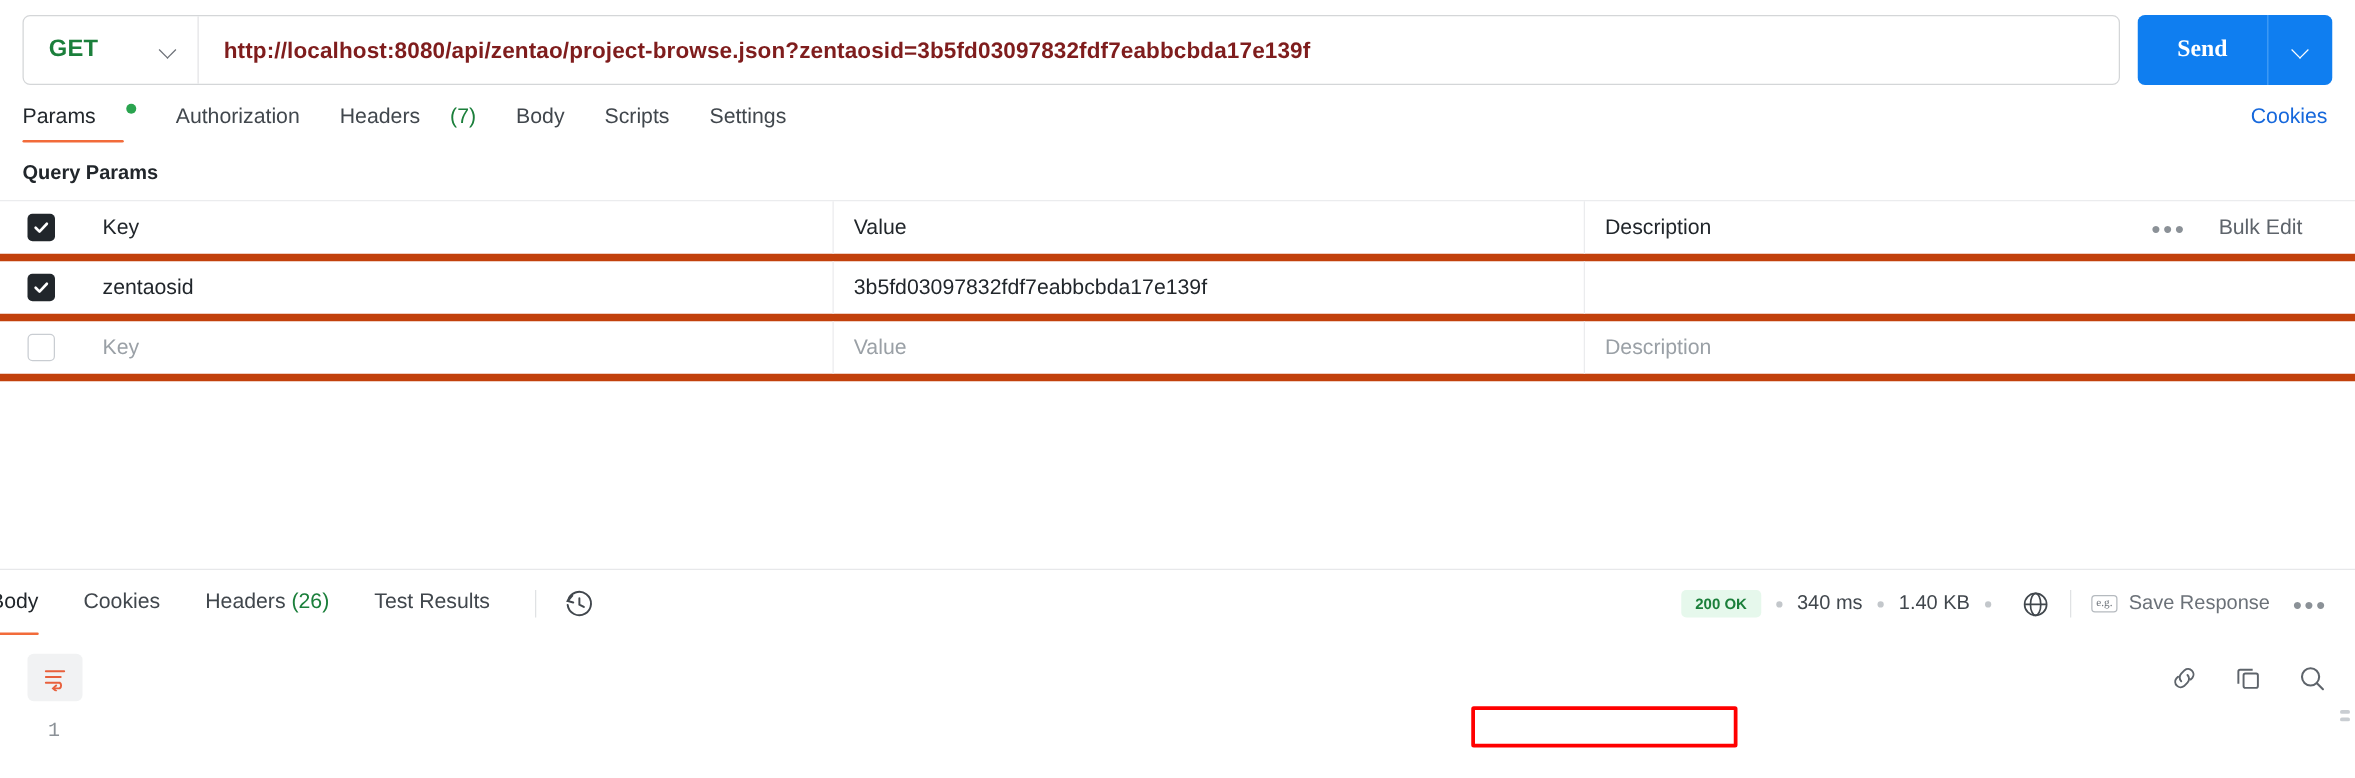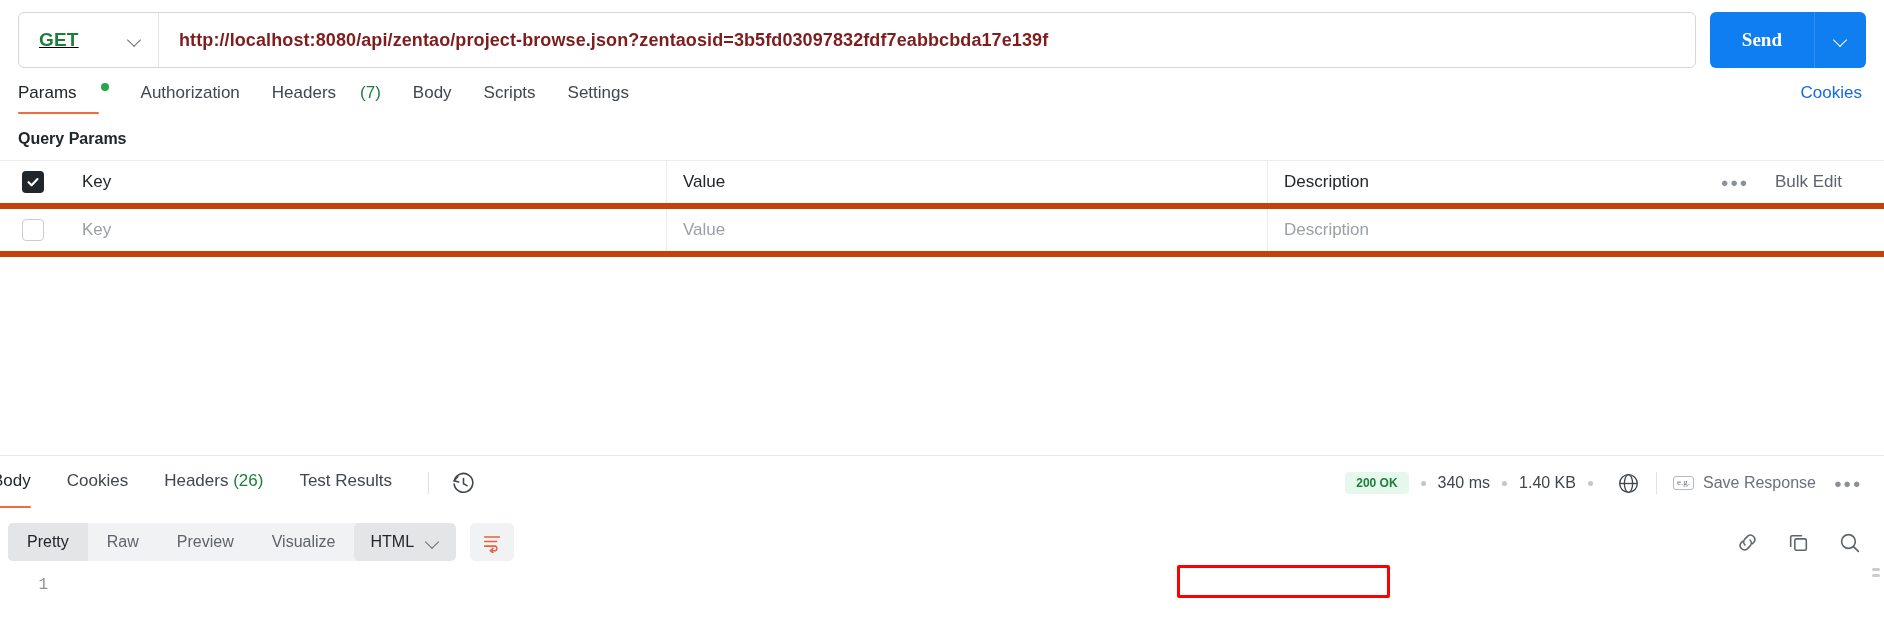--- a/index.html
+++ b/index.html
@@ -27,21 +27,20 @@
     border-radius: 6px;
     background: #fff;
   }
   .method-select {
     display: flex; align-items: center; justify-content: space-between;
     width: 140px;
     padding: 0 16px 0 20px;
     border-right: 1px solid #e3e4e6;
     cursor: pointer;
     user-select: none;
-    text-decoration: underline;
   }
   .method-label {
     font-size: 19px; font-weight: 700; color: #1b7f3b; letter-spacing: .2px;
   }
   .chev {
     width: 14px; height: 14px; position: relative; flex: none;
   }
   .chev::before {
     content: ""; position: absolute; left: 1px; top: 2px;
     width: 9px; height: 9px;
@@ -331,20 +330,32 @@
         <div class="desc-head-wrap">
           <span>Description</span>
           <span class="bulk">
             <span class="dots">●●●</span>
             <span class="bulk-label">Bulk Edit</span>
           </span>
         </div>
       </div>
     </div>
 
+    <div class="trow">
+      <div class="tcell c-check">
+        <div class="chk">
+          <svg width="14" height="14" viewBox="0 0 14 14">
+            <path d="M2.5 7.2 L5.6 10.3 L11.5 4.0" stroke="#ffffff" stroke-width="2.1" fill="none" stroke-linecap="round" stroke-linejoin="round"></path>
+          </svg>
+        </div>
+      </div>
+      <div class="tcell c-key">zentaosid</div>
+      <div class="tcell c-val">3b5fd03097832fdf7eabbcbda17e139f</div>
+      <div class="tcell c-desc"></div>
+    </div>
 
     <div class="trow">
       <div class="tcell c-check">
         <div class="chk empty"></div>
       </div>
       <div class="tcell c-key ph">Key</div>
       <div class="tcell c-val ph">Value</div>
       <div class="tcell c-desc ph">Description</div>
     </div>
   </div>
@@ -391,30 +402,20 @@
       <span class="meta-vdiv"></span>
       <span class="save-resp">
         <span class="eg-box">e.g.</span>
         <span>Save Response</span>
       </span>
       <span class="meta-dots">●●●</span>
     </div>
   </div>
 
   <div class="fmt-bar">
-    <div class="seg-group">
-      <div class="seg active">Pretty</div>
-      <div class="seg">Raw</div>
-      <div class="seg">Preview</div>
-      <div class="seg">Visualize</div>
-      <div class="type-group">
-        <span class="lbl">HTML</span>
-        <span class="chev"></span>
-      </div>
-    </div>
     <div class="wrap-btn">
       <svg width="22" height="22" viewBox="0 0 24 24" fill="none" stroke="#e8603c" stroke-width="1.7" stroke-linecap="round">
         <line x1="4" y1="6.5" x2="20" y2="6.5"></line>
         <line x1="4" y1="11.5" x2="17" y2="11.5"></line>
         <path d="M4 16.5 H16 a3 3 0 0 1 0 5 H11"></path>
         <polyline points="13,19 10.3,21.5 13,23.7"></polyline>
       </svg>
     </div>
     <div class="fmt-right">
       <span class="ic">

